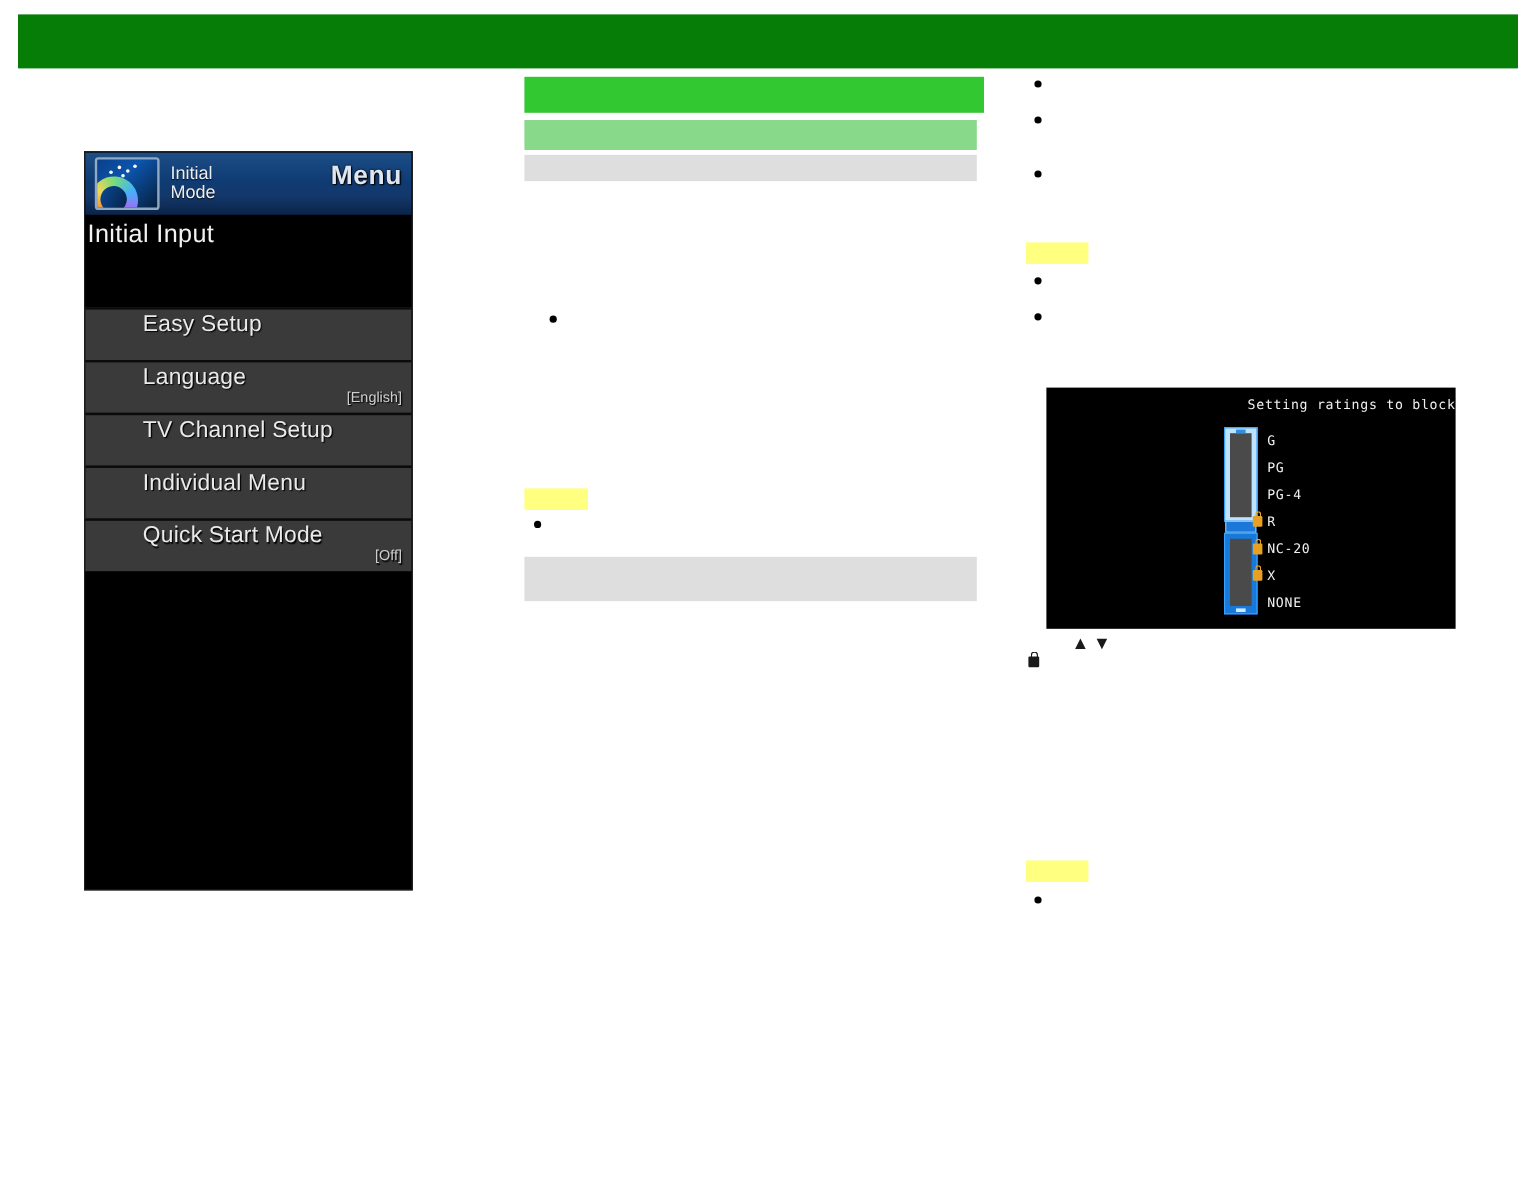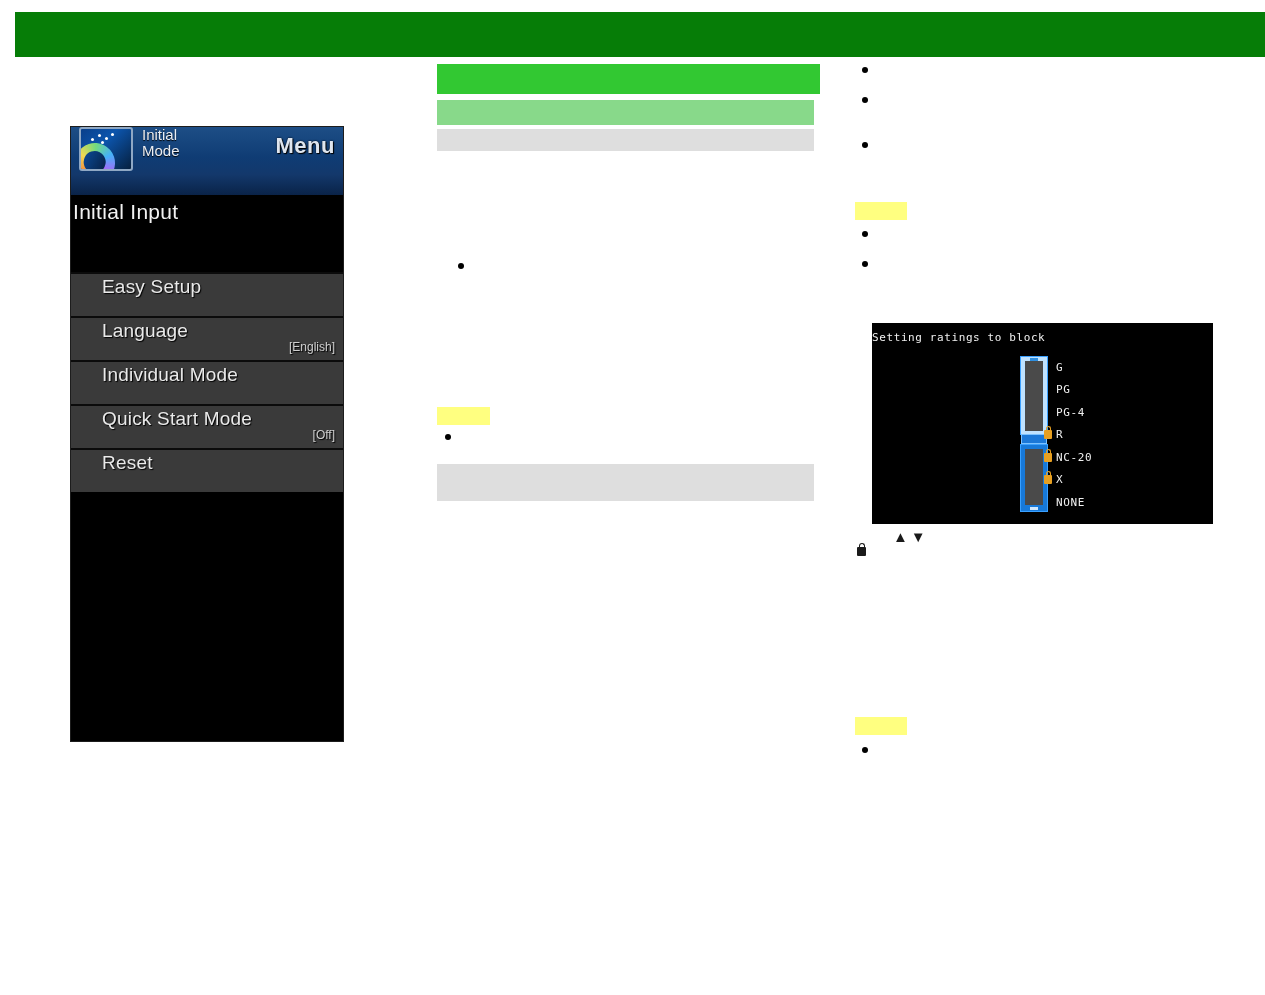--- a/index.html
+++ b/index.html
@@ -32,23 +32,24 @@
     top: 126px;
     width: 274px;
     height: 616px;
     background: #000000;
     border: 1px solid #1d1d1d;
     box-sizing: border-box;
     overflow: hidden;
   }
   .tv-menu-header {
     position: relative;
-    height: 68px;
+    height: 52px;
     background: linear-gradient(180deg,#1d4e86 0%,#0f3c74 45%,#13386b 70%,#0a2348 100%);
     display: flex;
+    align-items: center;
     padding-left: 8px;
     box-sizing: border-box;
   }
   .tv-icon {
     width: 50px;
     height: 40px;
     position: relative;
     flex: 0 0 auto;
     border: 2px solid #8fa8c4;
     border-radius: 3px;
@@ -125,21 +126,21 @@
     letter-spacing: .3px;
   }
   .tv-gap { height: 44px; }
 
   .tv-item {
     position: relative;
     height: 44px;
     background: #3a3a3a;
     border-top: 2px solid #0b0b0b;
     box-sizing: border-box;
-    padding-left: 31px;
+    padding-left: 48px;
   }
   .tv-item .label {
     color: #eaeaea;
     font-size: 19px;
     line-height: 26px;
     text-shadow: 1px 1px 1px #000;
     letter-spacing: .2px;
   }
   .tv-item .value {
     position: absolute;
@@ -188,21 +189,21 @@
     top: 323px;
     width: 341px;
     height: 201px;
     background: #000000;
     overflow: hidden;
   }
   .ratings-title {
     position: absolute;
     left: 0; right: 0;
     top: 8px;
-    text-align: left;
+    text-align: right;
     color: #f0f0f0;
     font-family: "DejaVu Sans Mono", monospace;
     font-size: 11px;
     letter-spacing: .6px;
   }
   .rate-col {
     position: absolute;
     left: 148px;
     top: 33px;
     width: 28px;
@@ -366,30 +367,30 @@
 
   <div class="tv-item">
     <span class="label">Easy Setup</span>
     <span class="value"></span>
   </div>
   <div class="tv-item">
     <span class="label">Language</span>
     <span class="value">[English]</span>
   </div>
   <div class="tv-item">
-    <span class="label">Individual Mode</span>
+    <span class="label">TV Channel Setup</span>
+    <span class="value"></span>
+  </div>
+  <div class="tv-item">
+    <span class="label">Individual Menu</span>
     <span class="value"></span>
   </div>
   <div class="tv-item">
     <span class="label">Quick Start Mode</span>
     <span class="value">[Off]</span>
-  </div>
-  <div class="tv-item">
-    <span class="label">Reset</span>
-    <span class="value"></span>
   </div>
 
   <div class="tv-menu-foot"></div>
 </div>
 
 <div class="bar bar-green-dark"></div>
 <div class="bar bar-green-light"></div>
 <div class="bar bar-gray-1"></div>
 <div class="bar bar-gray-2"></div>
 

